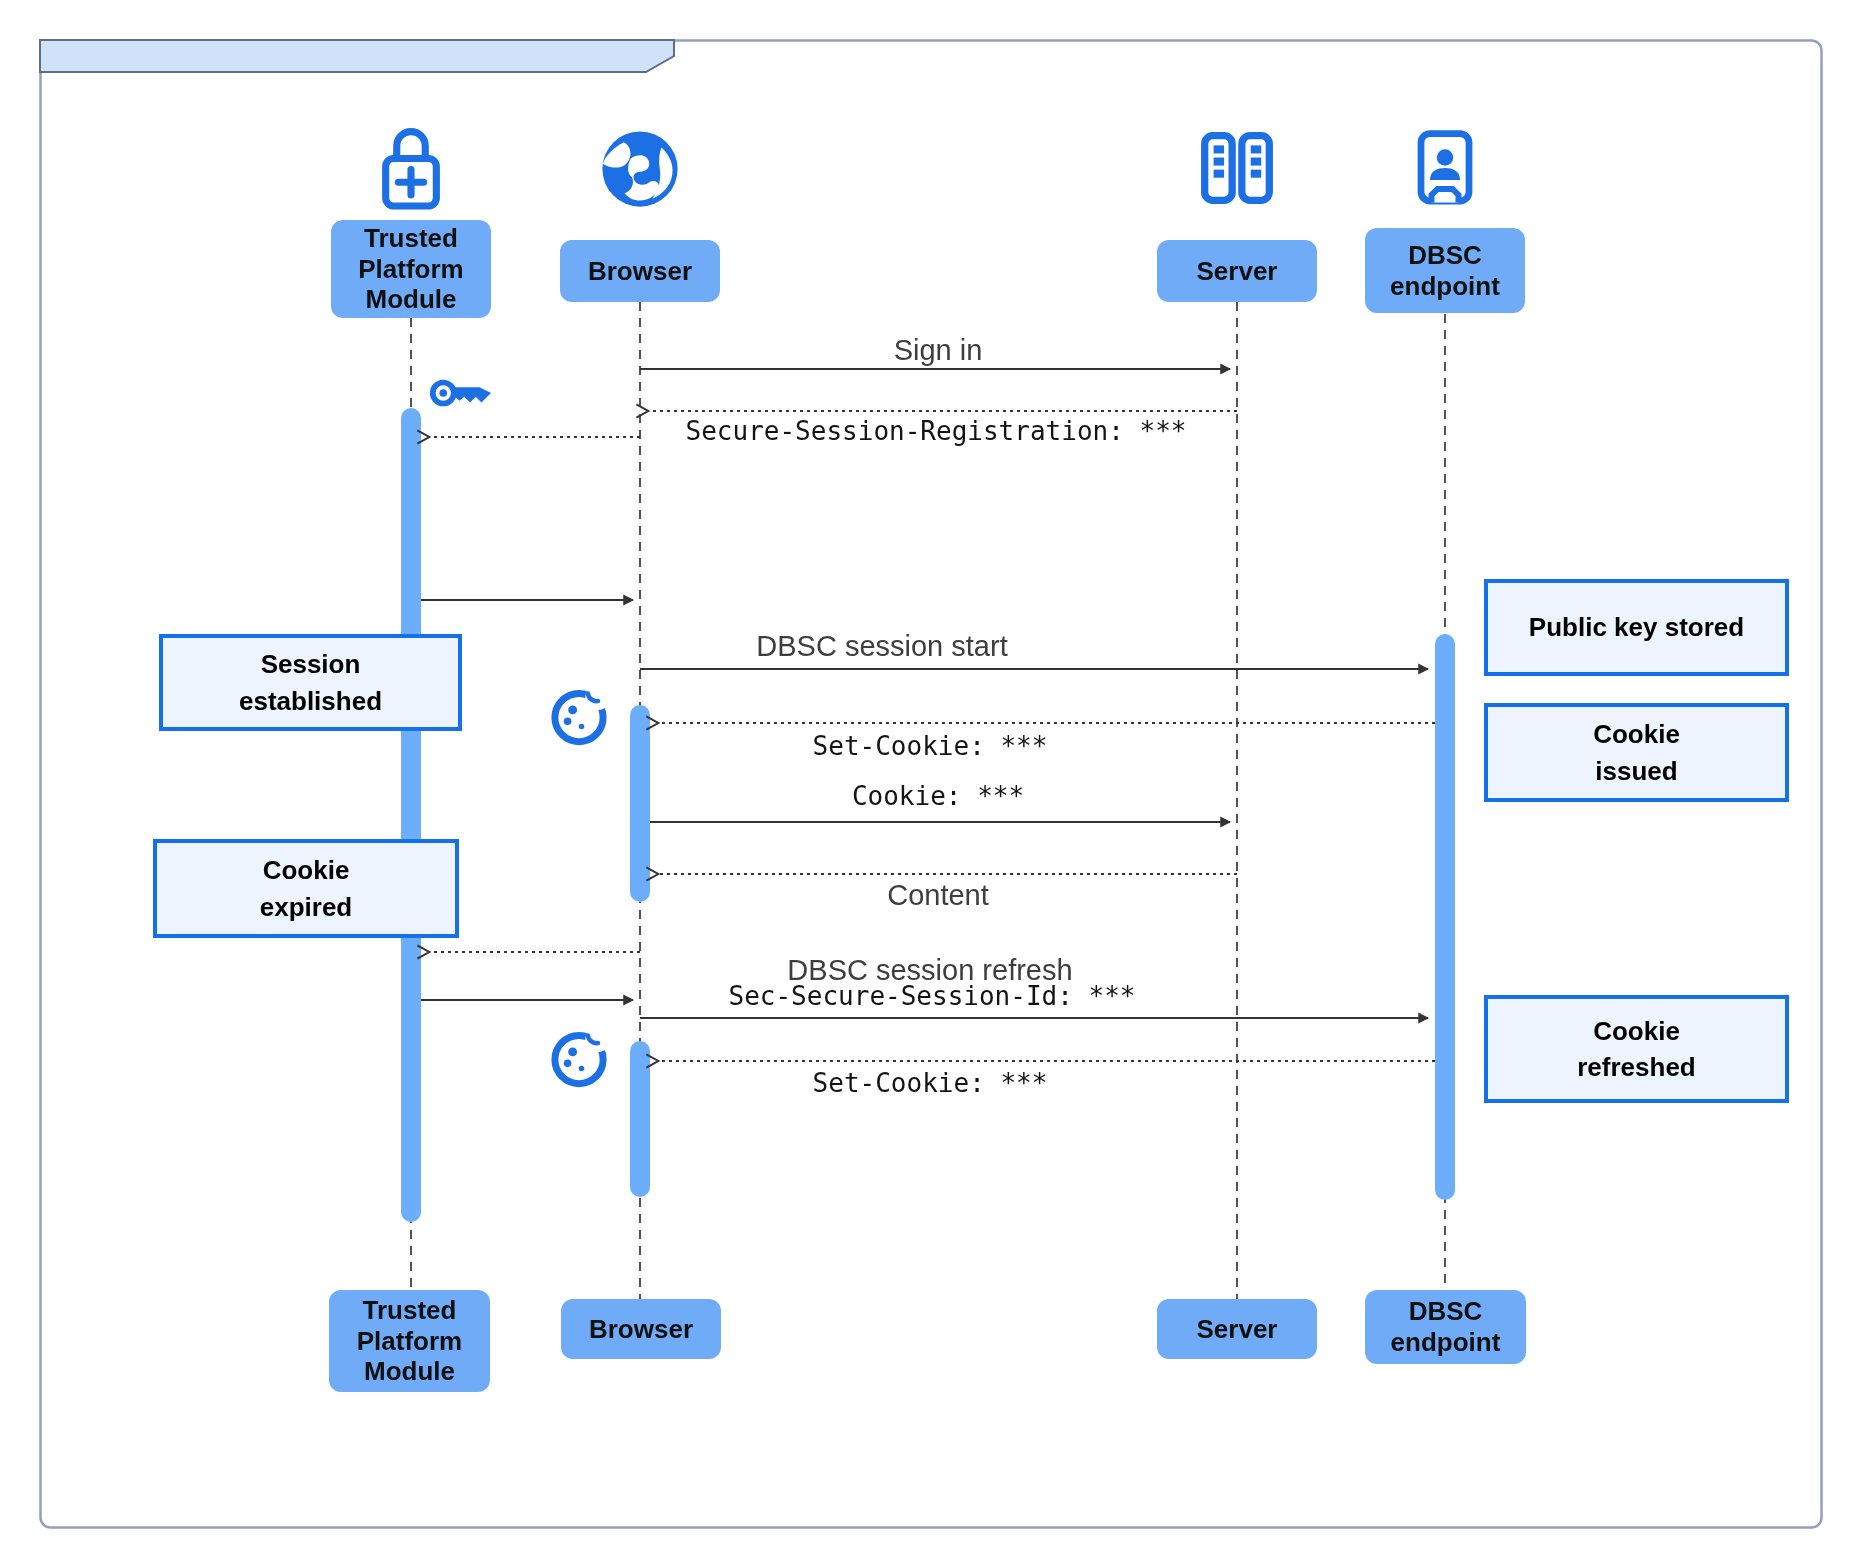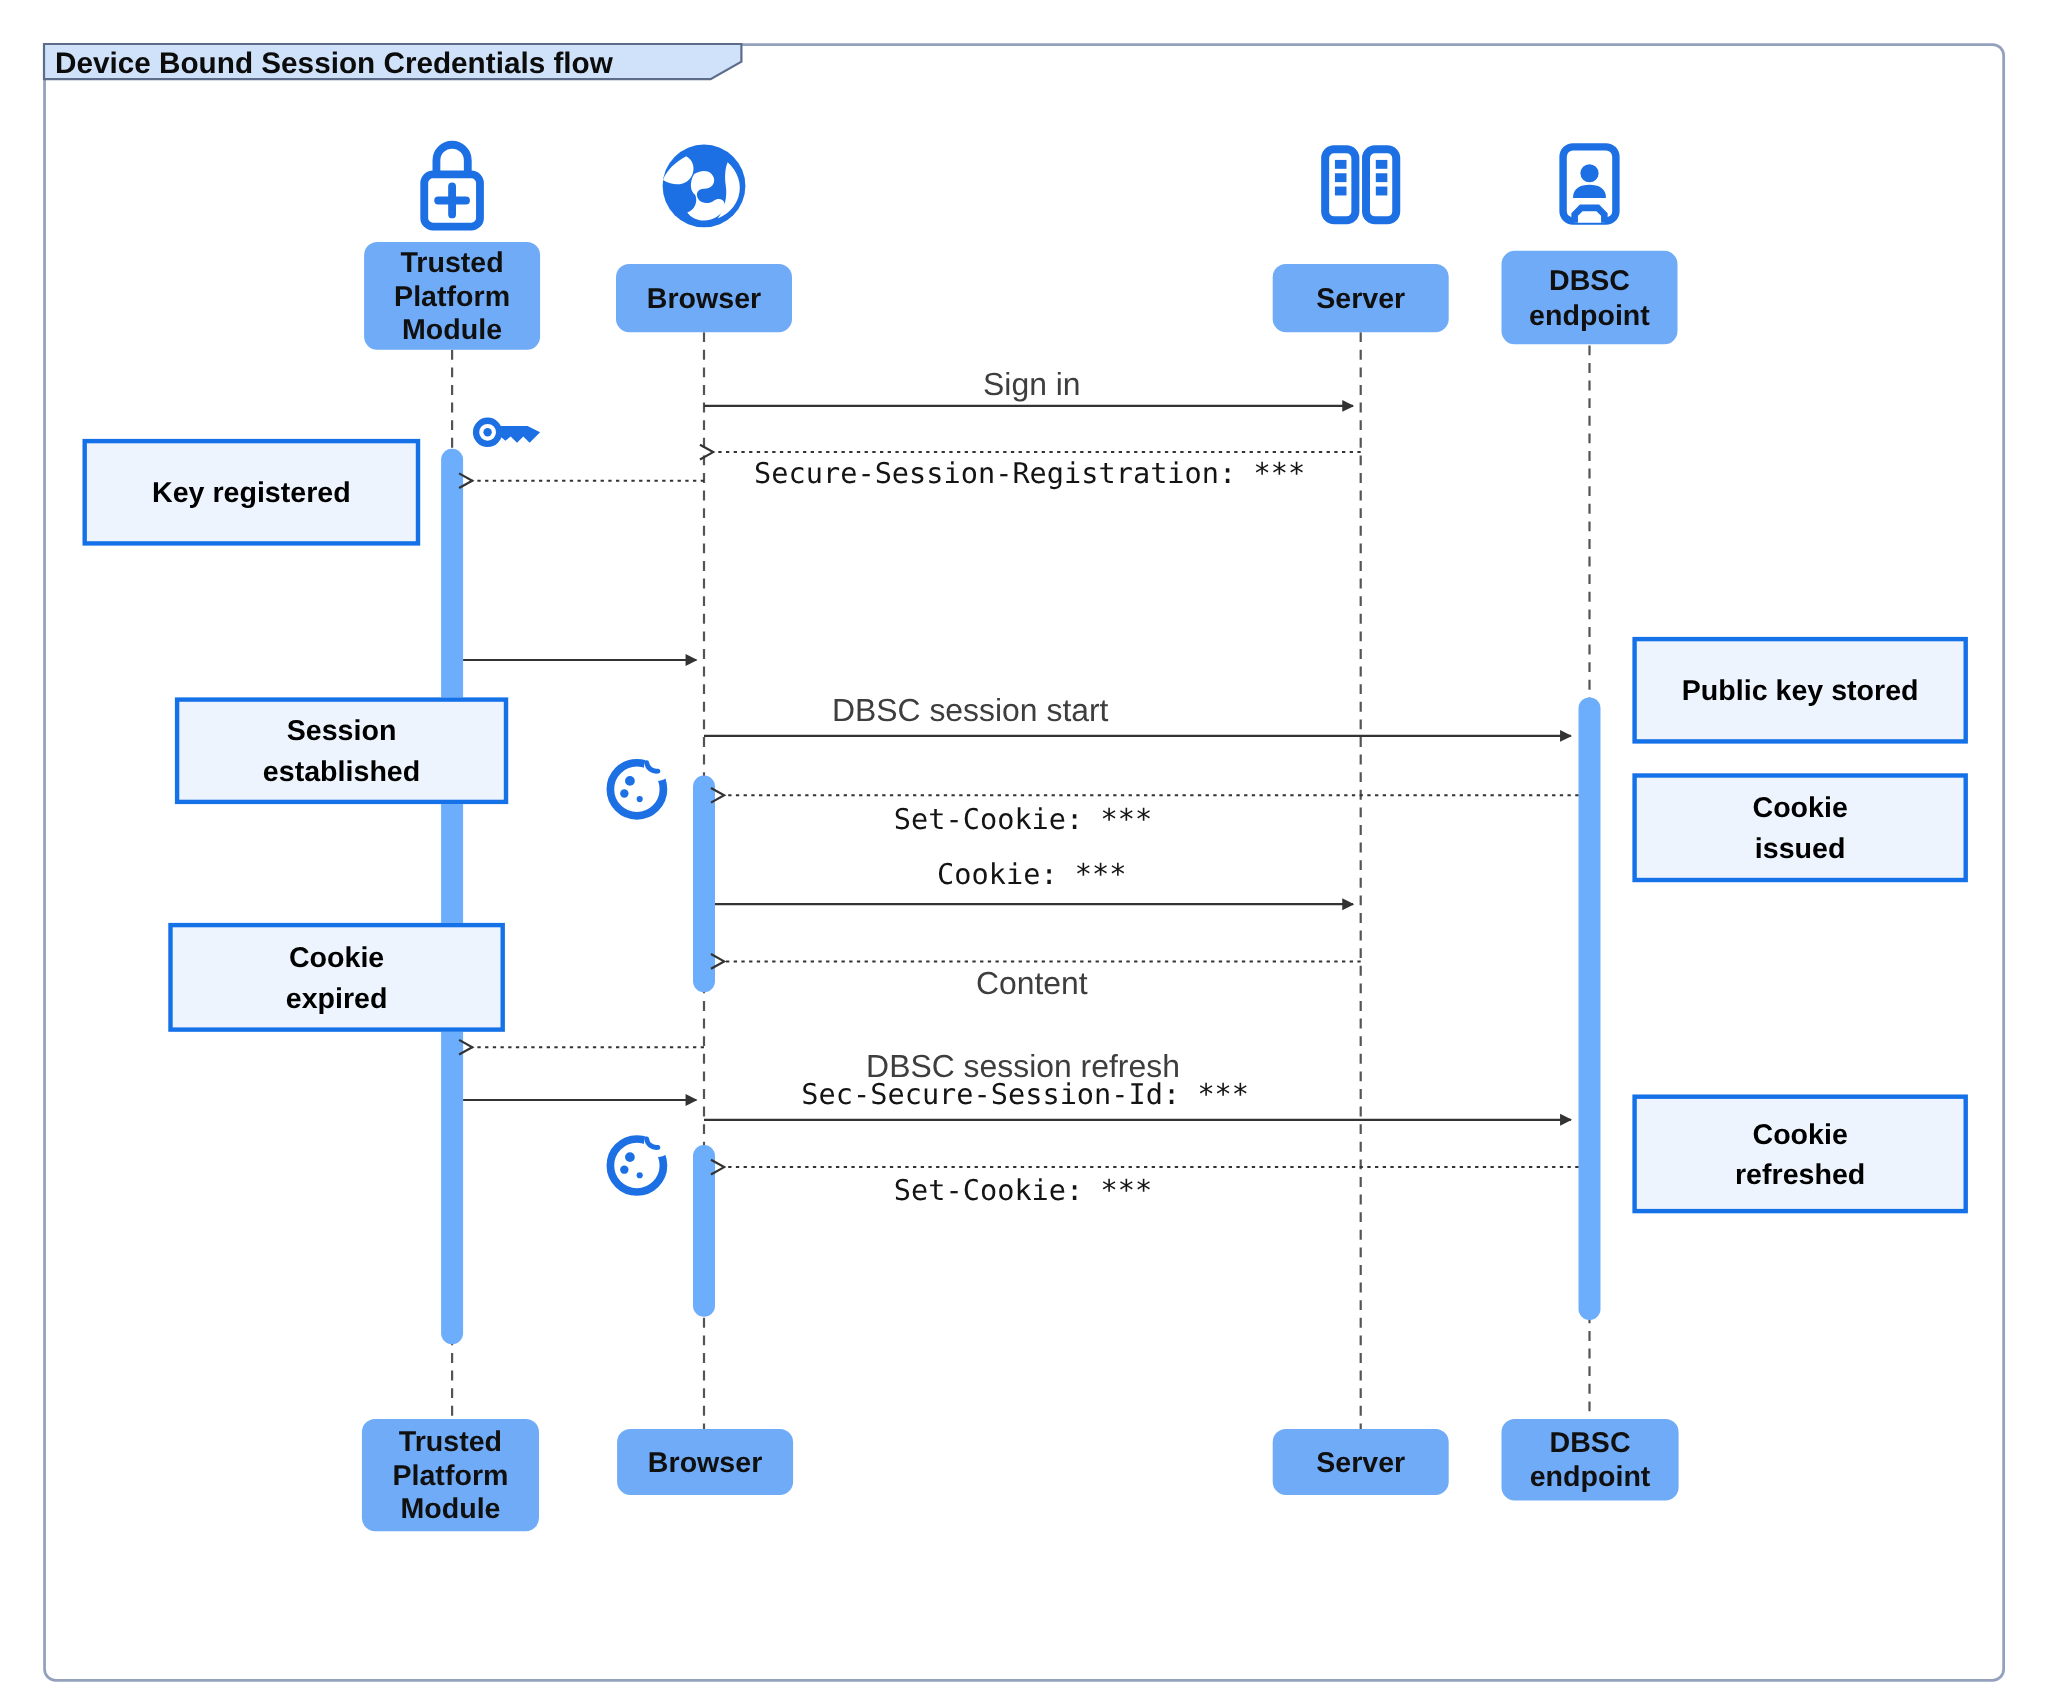--- a/index.html
+++ b/index.html
@@ -56,21 +56,20 @@
     <line x1="640" y1="669" x2="1428" y2="669" stroke="#333" stroke-width="2" marker-end="url(#mFill)"></line>
     <line x1="1435" y1="723" x2="657" y2="723" stroke="#333" stroke-width="1.8" stroke-dasharray="3,4" marker-end="url(#mOpen)"></line>
     <line x1="650" y1="822" x2="1230" y2="822" stroke="#333" stroke-width="2" marker-end="url(#mFill)"></line>
     <line x1="1237" y1="874" x2="657" y2="874" stroke="#333" stroke-width="1.8" stroke-dasharray="3,4" marker-end="url(#mOpen)"></line>
     <line x1="640" y1="952" x2="428" y2="952" stroke="#333" stroke-width="1.8" stroke-dasharray="3,4" marker-end="url(#mOpen)"></line>
     <line x1="421" y1="1000" x2="633" y2="1000" stroke="#333" stroke-width="2" marker-end="url(#mFill)"></line>
     <line x1="640" y1="1018" x2="1428" y2="1018" stroke="#333" stroke-width="2" marker-end="url(#mFill)"></line>
     <line x1="1435" y1="1061" x2="657" y2="1061" stroke="#333" stroke-width="1.8" stroke-dasharray="3,4" marker-end="url(#mOpen)"></line>
   </svg>
 
-  <div class="diagram-title">Device Bound Session Credentials flow</div>
 
   <svg class="icon" style="left:373px;top:122px" width="76" height="92" viewBox="0 0 48 58">
     <path d="M15,23 V15 a9,9 0 0 1 18,0 V23" fill="none" stroke="#1c70e3" stroke-width="4.5" stroke-linecap="round"></path>
     <rect x="8" y="23" width="32" height="30" rx="5" fill="#fff" stroke="#1c70e3" stroke-width="4.5"></rect>
     <path d="M24,30 V46 M16,38 H32" fill="none" stroke="#1c70e3" stroke-width="4.5" stroke-linecap="round"></path>
   </svg>
 
   <svg class="icon" style="left:597px;top:126px" width="86" height="86" viewBox="0 0 48 48">
     <circle cx="24" cy="24" r="21" fill="#1c70e3"></circle>
     <path d="M3.2,21 C9,24.5 15.5,24 18,18.5 C19.5,15 18.5,11 15,9 C9.5,12 5,16 3.2,21 Z" fill="#fff"></path>
@@ -139,23 +138,20 @@
   <div class="actor-box" style="left:561px;top:1299px;width:160px;height:60px">
     <span>Browser</span>
     </div>
   <div class="actor-box" style="left:1157px;top:1299px;width:160px;height:60px">
     <span>Server</span>
     </div>
   <div class="actor-box" style="left:1365px;top:1290px;width:161px;height:74px">
     <span style="max-width:130px">DBSC endpoint</span>
     </div>
 
-  <div class="note" style="left:75px;top:399px;width:307px;height:97px">
-    <span>Key registered</span>
-    </div>
   <div class="note" style="left:159px;top:634px;width:303px;height:97px">
     <span style="max-width:160px">Session established</span>
     </div>
   <div class="note" style="left:1484px;top:579px;width:305px;height:97px">
     <span>Public key stored</span>
     </div>
   <div class="note" style="left:153px;top:839px;width:306px;height:99px">
     <span style="max-width:120px">Cookie expired</span>
     </div>
   <div class="note" style="left:1484px;top:703px;width:305px;height:99px">

